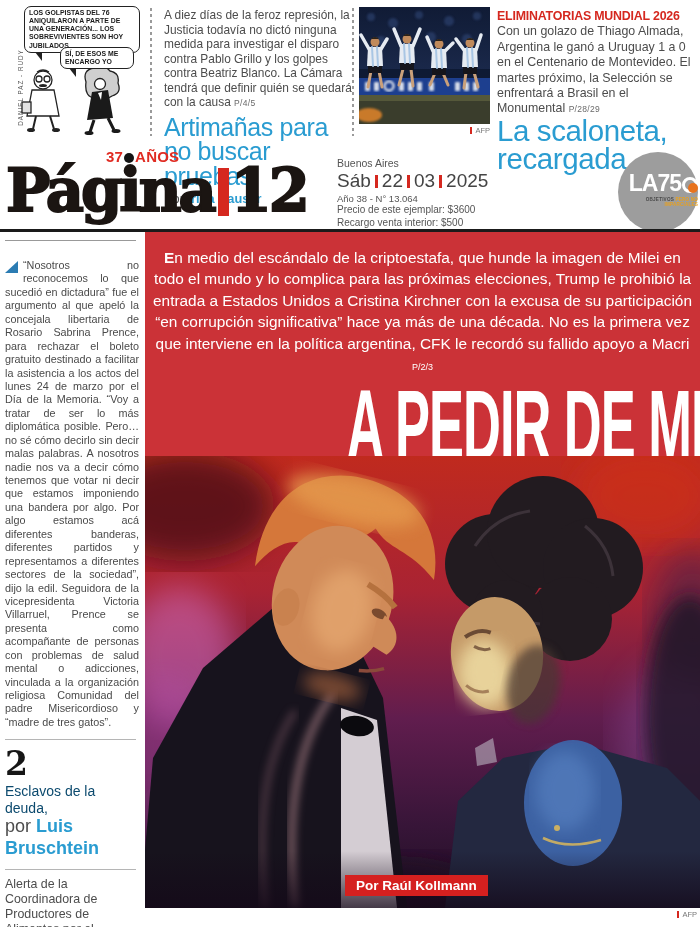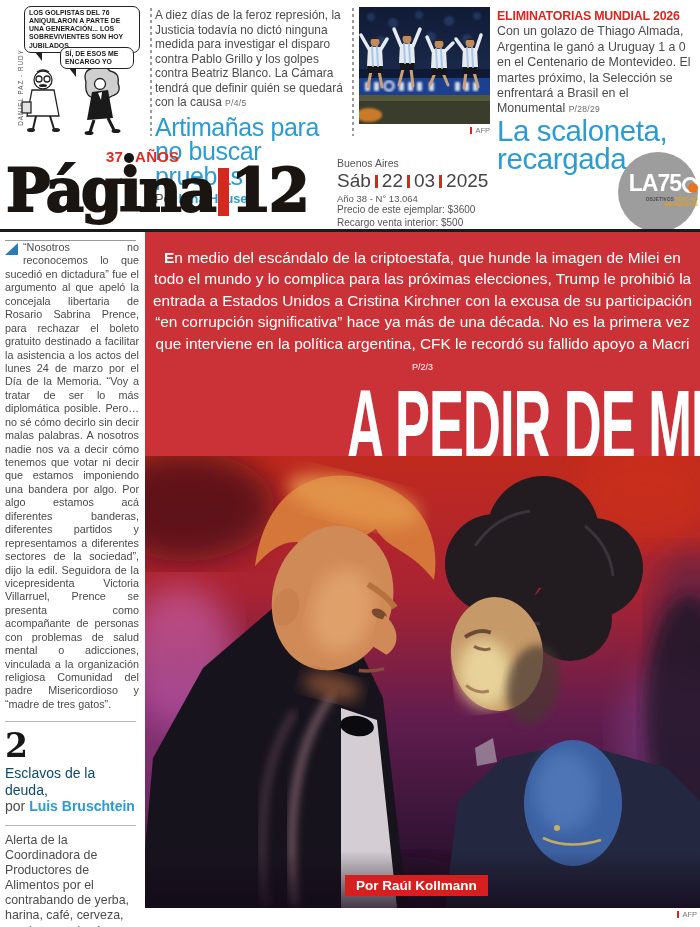--- a/index.html
+++ b/index.html
@@ -9,21 +9,21 @@
 
   
   .vdash{position:absolute;width:2px;background:repeating-linear-gradient(to bottom,#9a9a9a 0 3px,transparent 3px 6px);}
   #comic{position:absolute;left:4px;top:6px;width:142px;height:132px;}
   .bubble{position:absolute;border:1.4px solid #222;border-radius:7px;background:#fff;
           font-size:6.9px;line-height:1.18;font-weight:bold;color:#1a1a1a;padding:2px 4px;z-index:3;}
   .bubble .tail{position:absolute;width:0;height:0;border-left:7px solid transparent;border-top:9px solid #222;}
   #comic-signature{position:absolute;left:-22px;top:78px;transform:rotate(-90deg);font-size:6.3px;color:#555;letter-spacing:1px;}
   #comic-art{position:absolute;left:6px;top:60px;}
 
-  #top-center{position:absolute;left:155px;top:8px;width:190px;}
+  #top-center{position:absolute;left:164px;top:8px;width:190px;}
   .lead-sm{font-size:11.9px;line-height:1.22;color:#4c4c4c;}
   .pageref{font-size:8.5px;color:#6a6a6a;letter-spacing:.3px;}
   .blue-head{color:#2a9cd1;font-weight:400;letter-spacing:-.4px;}
   #top-center .blue-head{font-size:25px;line-height:.98;margin-top:5px;}
   .byline{font-size:12.8px;color:#4c4c4c;margin-top:3px;}
   .byline b{color:#2a9cd1;}
 
   #top-right-photo{position:absolute;left:359px;top:7px;width:131px;height:117px;overflow:hidden;}
   #top-right-credit{position:absolute;left:359px;top:126px;width:131px;text-align:right;font-size:7.5px;color:#777;}
   .credbar{display:inline-block;width:2px;height:7px;background:#d5281f;margin-right:2px;vertical-align:-1px;}
@@ -51,26 +51,26 @@
   #la750 .zero i{position:absolute;left:3px;top:3px;width:10px;height:10px;border-radius:50%;background:#e8731e;}
   #la750 .tag{font-size:4.6px;letter-spacing:.2px;margin-top:2px;font-weight:bold;}
   #la750 .tag .t1{color:#4a4a4a;} #la750 .tag .t2{color:#e8a01e;}
 
   #black-rule{position:absolute;left:0;top:229px;width:700px;height:3px;background:#1a1a1a;}
 
   
   #leftcol{position:absolute;left:5px;top:240px;width:134px;}
   .topline{border-top:1px solid #999;width:131px;}
   #leftcol h1{font-size:25px;font-weight:700;color:#101010;margin:7px 0 6px;letter-spacing:-.3px;}
-  #dictadura-body{font-size:10.8px;line-height:1.245;color:#4a4a4a;text-align:justify;}
+  #dictadura-body{font-size:10.8px;line-height:1.245;color:#4a4a4a;text-align:justify;margin-top:18px;}
   .tri{float:left;width:0;height:0;border-bottom:12px solid #2b7cb3;border-left:13px solid transparent;margin:2px 5px 0 0;}
   .divider{border-top:1px solid #b5b5b5;margin:10px 0 7px;width:131px;}
   .num-serif{font-family:"DejaVu Serif",serif;font-size:33px;font-weight:700;color:#161616;line-height:1;}
   .item-title{font-size:14px;color:#0c4a6e;line-height:1.18;margin-top:3px;}
-  .item-by{font-size:14px;color:#4c4c4c;line-height:1.18;}
+  .item-by{font-size:18px;color:#4c4c4c;line-height:1.18;}
   .item-by b{color:#2a9cd1;}
   .lead-col{font-size:12.4px;line-height:1.22;color:#4c4c4c;}
 
   
   #main{position:absolute;left:145px;top:232px;width:555px;height:676px;background:#cb3237;}
   #intro{padding:15px 3px 0;color:#fff;font-size:15.4px;line-height:1.39;text-align:center;}
   #intro .cap{font-weight:bold;}
   #intro .pr{font-size:9px;}
   #main-headline{text-align:center;margin-top:6px;white-space:nowrap;}
   #main-headline span{display:inline-block;font-weight:700;font-size:101px;line-height:.88;

